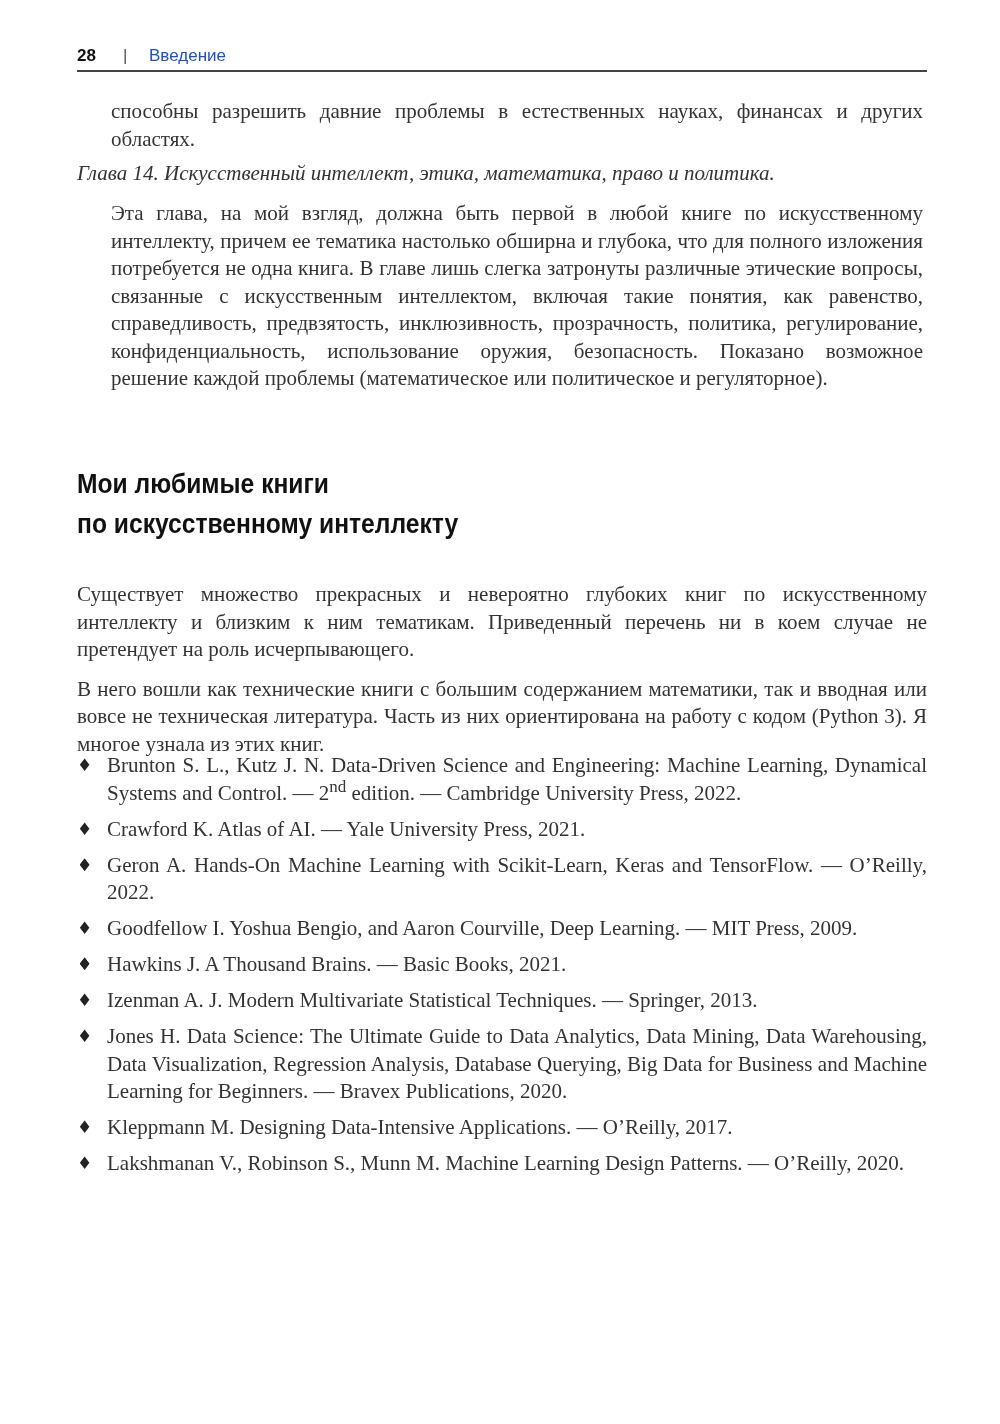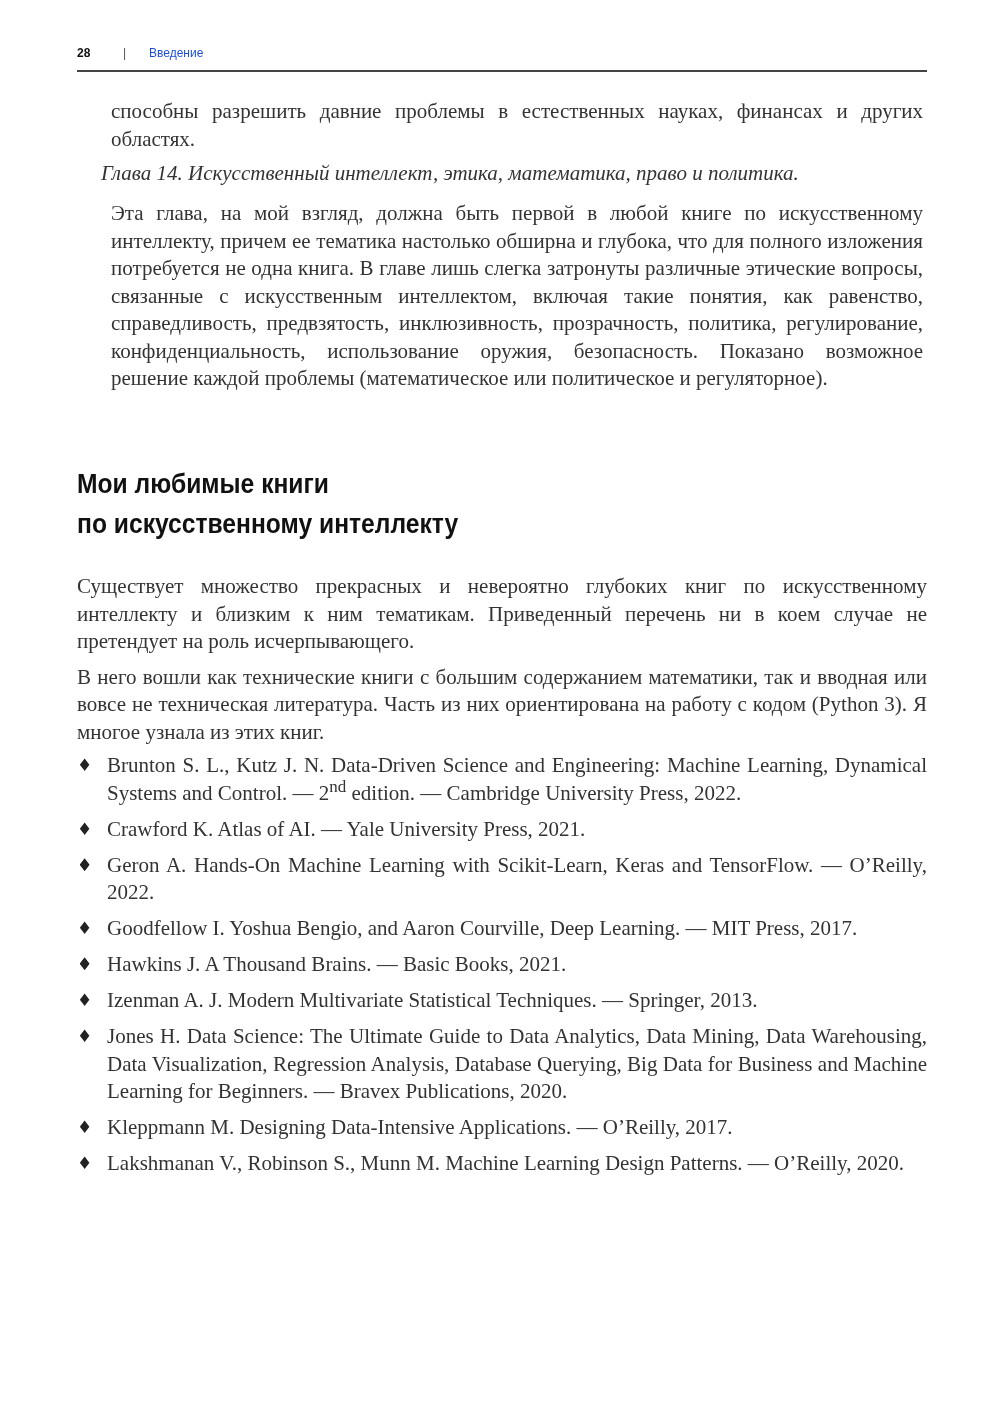--- a/index.html
+++ b/index.html
@@ -1,27 +1,27 @@
 <!DOCTYPE html>
 <html><head>
   <meta charset="utf-8">
   <style>
     html, body { margin: 0; padding: 0; background: #ffffff; }
     body { width: 1000px; height: 1424px; position: relative; overflow: hidden; color: #222; }
     .page { position: absolute; left: 77px; top: 0; width: 850px; }
-    .header { position: absolute; top: 46px; left: 0; width: 850px; height: 24px; border-bottom: 2px solid #444; font-family: "Liberation Sans", sans-serif; font-size: 12px; color: #333; }
+    .header { position: absolute; top: 46px; left: 0; width: 850px; height: 24px; border-bottom: 2px solid #444; font-family: "Liberation Sans", sans-serif; font-size: 17px; color: #333; }
     .header .num { position: absolute; left: 0; top: 0; font-weight: bold; color: #111; }
     .header .sep { position: absolute; left: 46px; top: 0; color: #555; }
     .header .title { position: absolute; left: 72px; top: 0; color: #1d4ed8; }
     .serif { font-family: "Liberation Serif", serif; font-size: 21px; line-height: 27.5px; color: #333; text-align: justify; }
     .block { position: absolute; left: 0; width: 850px; }
     .indent { padding-left: 30px; width: 820px; }
-    .italic-head { font-style: italic; text-align: left; margin-left: 24px; }
+    .italic-head { font-style: italic; text-align: left; }
     .h2 { font-family: "Liberation Sans", sans-serif; font-weight: bold; font-size: 28px; line-height: 36px; color: #111; transform: scaleX(0.88); transform-origin: left top; }
-    .para { margin: 4px 0 8px 0; }
+    .para { margin: 12px 0 8px 0; }
     ul.books { list-style: none; margin: 0; padding: 0; }
     ul.books li { position: relative; padding-left: 30px; margin-bottom: 8.5px; text-align: justify; }
     ul.books li .bullet { position: absolute; left: 0; top: 0; font-family: "DejaVu Sans", sans-serif; font-size: 17px; color: #222; }
     sup { font-size: 17px; line-height: 0; }
     p { margin: 4px; }
   </style>
 </head>
 <body>
 
 <div class="page">
@@ -51,21 +51,21 @@
     <p class="para">Существует множество прекрасных и невероятно глубоких книг по искусственному интеллекту и близким к ним тематикам. Приведенный перечень ни в коем случае не претендует на роль исчерпывающего.</p>
     <p class="para">В него вошли как технические книги с большим содержанием математики, так и вводная или вовсе не техническая литература. Часть из них ориентирована на работу с кодом (Python 3). Я многое узнала из этих книг.</p>
   </div>
 
   <div class="block serif" style="top:752px;">
     <ul class="books" id="book-list">
         <li><span class="bullet">♦</span><span>Brunton S. L., Kutz J. N. Data-Driven Science and Engineering: Machine Learning, Dynamical Systems and Control. — 2</span><sup>nd</sup><span> edition. — Cambridge University Press, 2022.</span></li>
         <li><span class="bullet">♦</span><span>Crawford K. Atlas of AI. — Yale University Press, 2021.</span></li>
         <li><span class="bullet">♦</span></li>
         <li><span class="bullet">♦</span><span>Geron A. Hands-On Machine Learning with Scikit-Learn, Keras and TensorFlow. — O’Reilly, 2022.</span></li>
-        <li><span class="bullet">♦</span><span>Goodfellow I. Yoshua Bengio, and Aaron Courville, Deep Learning. — MIT Press, 2017.</span></li>
+        <li><span class="bullet">♦</span><span>Goodfellow I. Yoshua Bengio, and Aaron Courville, Deep Learning. — MIT Press, 2009.</span></li>
         <li><span class="bullet">♦</span></li>
         <li><span class="bullet">♦</span><span>Hawkins J. A Thousand Brains. — Basic Books, 2021.</span></li>
         <li><span class="bullet">♦</span><span>Izenman A. J. Modern Multivariate Statistical Techniques. — Springer, 2013.</span></li>
         <li><span class="bullet">♦</span><span>Jones H. Data Science: The Ultimate Guide to Data Analytics, Data Mining, Data Warehousing, Data Visualization, Regression Analysis, Database Querying, Big Data for Business and Machine Learning for Beginners. — Bravex Publications, 2020.</span></li>
         <li><span class="bullet">♦</span><span>Kleppmann M. Designing Data-Intensive Applications. — O’Reilly, 2017.</span></li>
         <li><span class="bullet">♦</span><span>Lakshmanan V., Robinson S., Munn M. Machine Learning Design Patterns. — O’Reilly, 2020.</span></li>
       </ul>
   </div>
 
 </div>

